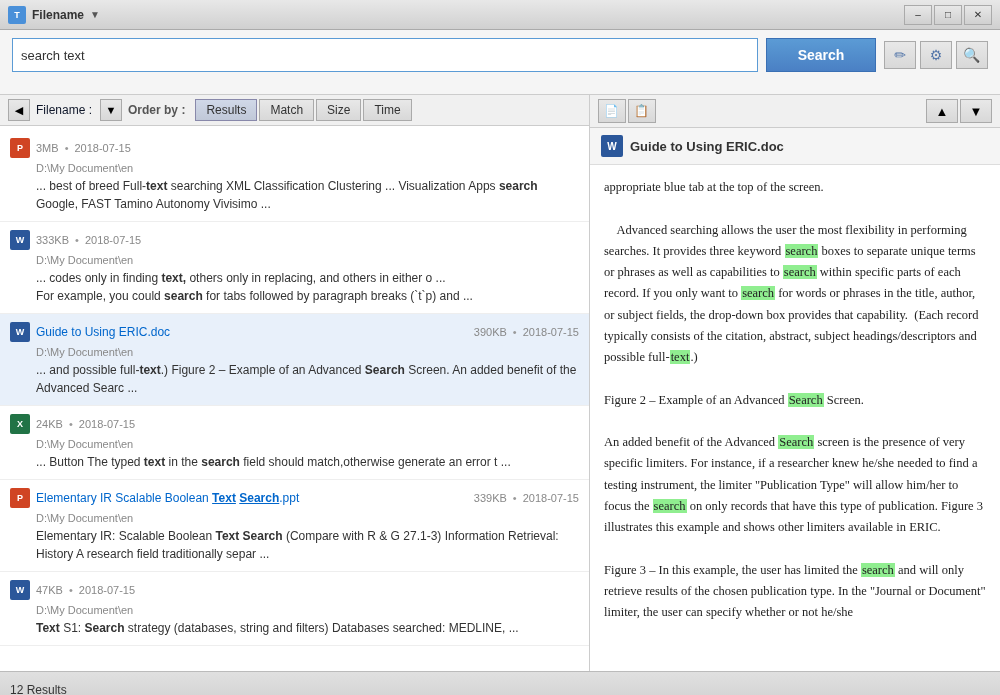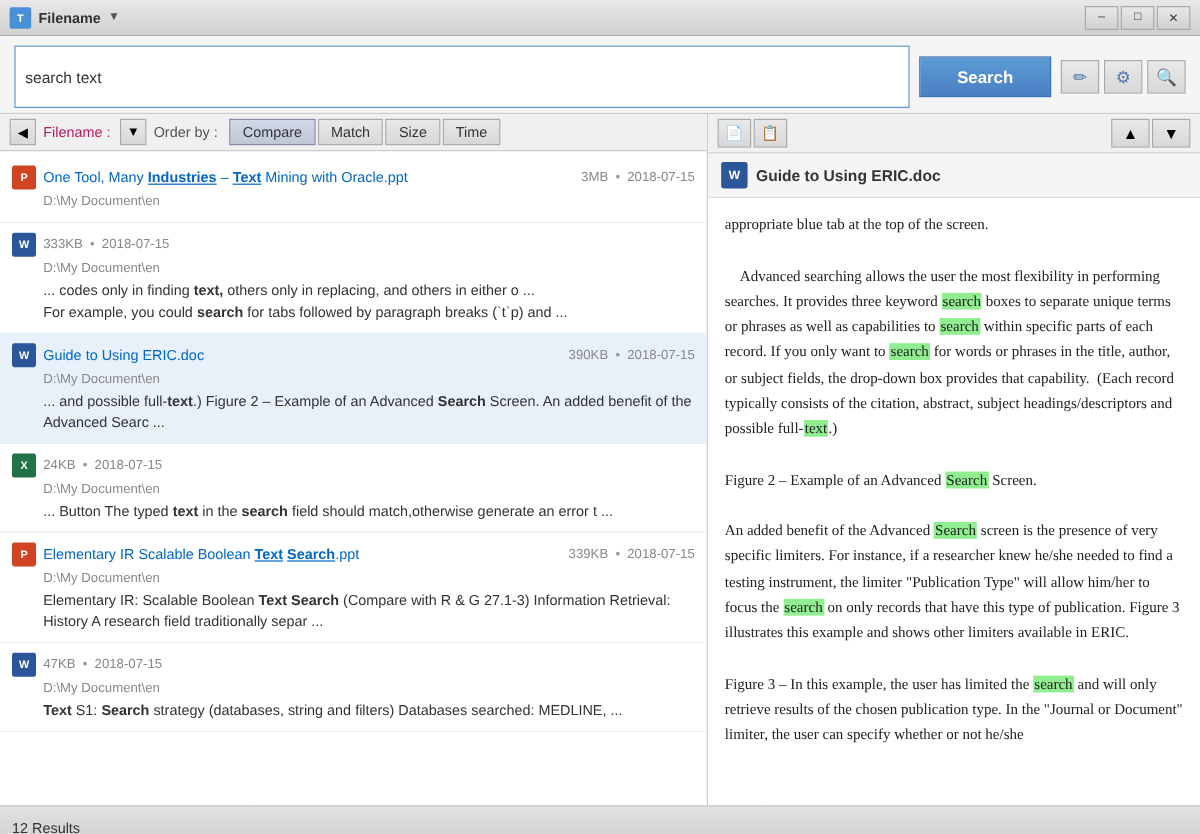--- a/index.html
+++ b/index.html
@@ -64,21 +64,21 @@
       padding: 8px 12px;
     }
     .search-row {
       display: flex;
       align-items: center;
       gap: 8px;
       margin-bottom: 8px;
     }
     .search-input {
       flex: 1;
-      height: 52px;
+      height: 34px;
       border: 1px solid #5b9bd5;
       padding: 4px 8px;
       font-size: 13px;
       color: #333;
       outline: none;
       background: white;
     }
     .search-button {
       width: 110px;
       height: 34px;
@@ -185,21 +185,21 @@
       width: 22px;
       height: 22px;
       background: linear-gradient(to bottom, #e8e8e8, #d8d8d8);
       border: 1px solid #aaa;
       cursor: pointer;
       display: flex;
       align-items: center;
       justify-content: center;
       font-size: 11px;
     }
-    .sort-label { font-size: 12px; color: #555; }
+    .sort-label { font-size: 12px; color: #555; font-weight: bold; }
     .sort-buttons { display: flex; gap: 2px; margin-left: 4px; }
     .sort-btn {
       height: 22px;
       padding: 0 10px;
       background: linear-gradient(to bottom, #e8e8e8, #d8d8d8);
       border: 1px solid #aaa;
       cursor: pointer;
       font-size: 12px;
       color: #333;
     }
@@ -212,21 +212,21 @@
       height: 22px;
       background: linear-gradient(to bottom, #e8e8e8, #d8d8d8);
       border: 1px solid #aaa;
       cursor: pointer;
       display: flex;
       align-items: center;
       justify-content: center;
       font-size: 11px;
       margin-left: 2px;
     }
-    .filename-label { font-size: 12px; color: #be185d; }
+    .filename-label { font-size: 12px; color: #0f172a; }
 
     
     .file-list {
       flex: 1;
       overflow-y: auto;
       padding: 4px 0;
     }
 
     .file-item {
       padding: 8px 10px;
@@ -500,44 +500,44 @@
 <div class="main-content">
 
   <div class="file-list-panel">
 
     <div class="sort-bar">
       <button class="sort-btn-nav">◀</button>
       <span class="filename-label">Filename :</span>
       <button class="filter-icon-btn">▼</button>
       <span class="sort-label">Order by :</span>
       <div class="sort-buttons">
-        <button class="sort-btn active">Compare</button>
+        <button class="sort-btn active">Results</button>
         <button class="sort-btn">Match</button>
         <button class="sort-btn">Size</button>
         <button class="sort-btn">Time</button>
       </div>
     </div>
 
     <div class="file-list">
 
       <div class="file-item">
         <div class="file-header">
           <div class="file-icon">
             <div class="icon-ppt">P</div>
           </div>
-          <span class="file-title">
-            One Tool, Many <span class="highlight">Industries</span> – <span class="highlight">Text</span> Mining with Oracle.ppt
-          </span>
           <span class="file-meta">
             <span>3MB</span>
             <span class="dot-separator">•</span>
             <span>2018-07-15</span>
           </span>
         </div>
         <div class="file-path">D:\My Document\en</div>
+        <div class="file-excerpt">
+          ... best of breed Full-<span class="bold-text">text</span> searching XML Classification Clustering ... Visualization Apps <span class="bold-text">search</span> Google, FAST Tamino Autonomy Vivisimo ...
+        </div>
       </div>
 
       <div class="file-item">
         <div class="file-header">
           <div class="file-icon">
             <div class="icon-word">W</div>
           </div>
           <span class="file-meta">
             <span>333KB</span>
             <span class="dot-separator">•</span>

